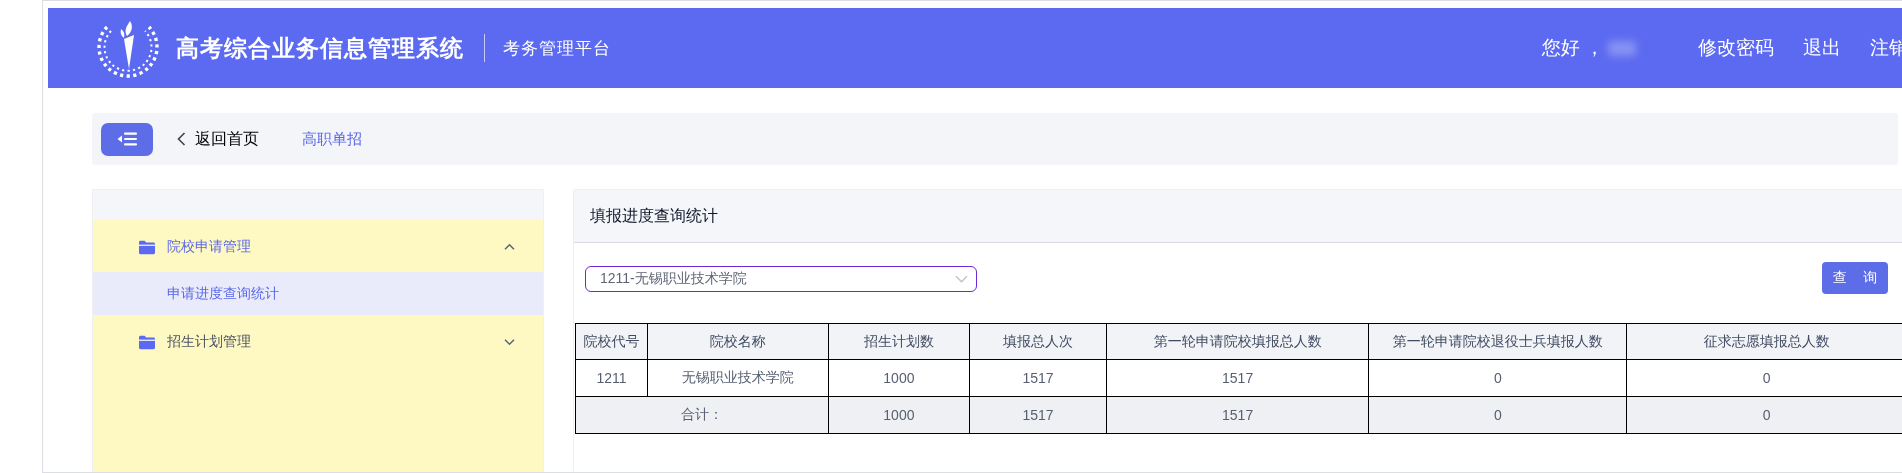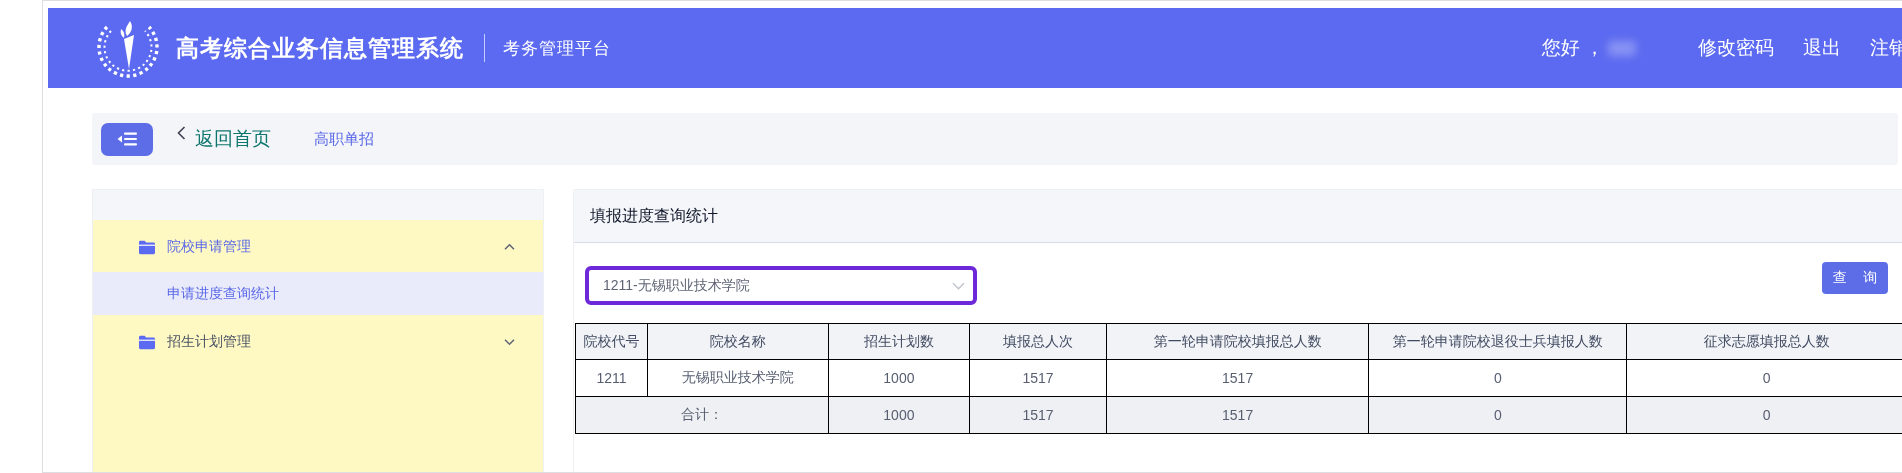--- a/index.html
+++ b/index.html
@@ -28,22 +28,22 @@
 
   
   .crumb-bar {
     position:absolute; left:49px; top:112px; width:1806px; height:52px;
     background:#f4f5f9; border-radius:3px; display:flex; align-items:center;
   }
   .collapse-btn {
     margin-left:9px; width:52px; height:33px; background:#5d6de8; border:none;
     border-radius:7px; display:flex; align-items:center; justify-content:center; cursor:pointer;
   }
-  .back-link { display:flex; align-items:flex-start; margin-left:24px; cursor:pointer;
-    color:#0f766e; font-size:19px; }
+  .back-link { display:flex; align-items:center; margin-left:24px; cursor:pointer;
+    color:#000000; font-size:16px; }
   .back-link .chev { margin-right:9px; display:flex; }
   .crumb-current { margin-left:43px; color:#5a68e8; font-size:15px; cursor:pointer; }
 
   
   .sidebar {
     position:absolute; left:49px; top:188px; width:452px; bottom:0;
     background:#fef9c3; border:1px solid #eef0f4; border-bottom:none;
   }
   .sidebar-strip { height:30px; background:#f5f6fa; }
   .menu-item { position:relative; height:40px; display:flex; align-items:center;
@@ -62,22 +62,22 @@
   .main-panel {
     position:absolute; left:530px; top:188px; width:1336px; bottom:0;
     background:#fff; border:1px solid #eef0f4; border-bottom:none; border-radius:2px;
   }
   .panel-header {
     height:53px; background:#f4f6f9; border-bottom:1px solid #d8dbe3;
     display:flex; align-items:center; padding-left:16px;
     color:#0f172a; font-size:16px; font-weight:500; border-radius:2px 2px 0 0;
   }
   .school-select {
-    position:absolute; left:11px; top:76px; width:392px; height:39px;
-    background:#fff; border:4px solid #6d28d9; border-radius:6px;
+    position:absolute; left:11px; top:76px; width:392px; height:26px;
+    background:#fff; border:1px solid #6d28d9; border-radius:6px;
     display:flex; align-items:center; padding:0 8px 0 14px; cursor:pointer;
   }
   .school-select .sel-text { font-size:14px; color:#5f6575; flex:1 1 auto;
     white-space:nowrap; overflow:hidden; }
   .query-btn {
     position:absolute; right:20px; top:72px; width:66px; height:32px;
     background:#5d6de8; color:#fff; border:none; border-radius:4px;
     font-size:14px; letter-spacing:4px; padding-left:4px; cursor:pointer;
     font-family:Liberation Mono, monospace;
   }

